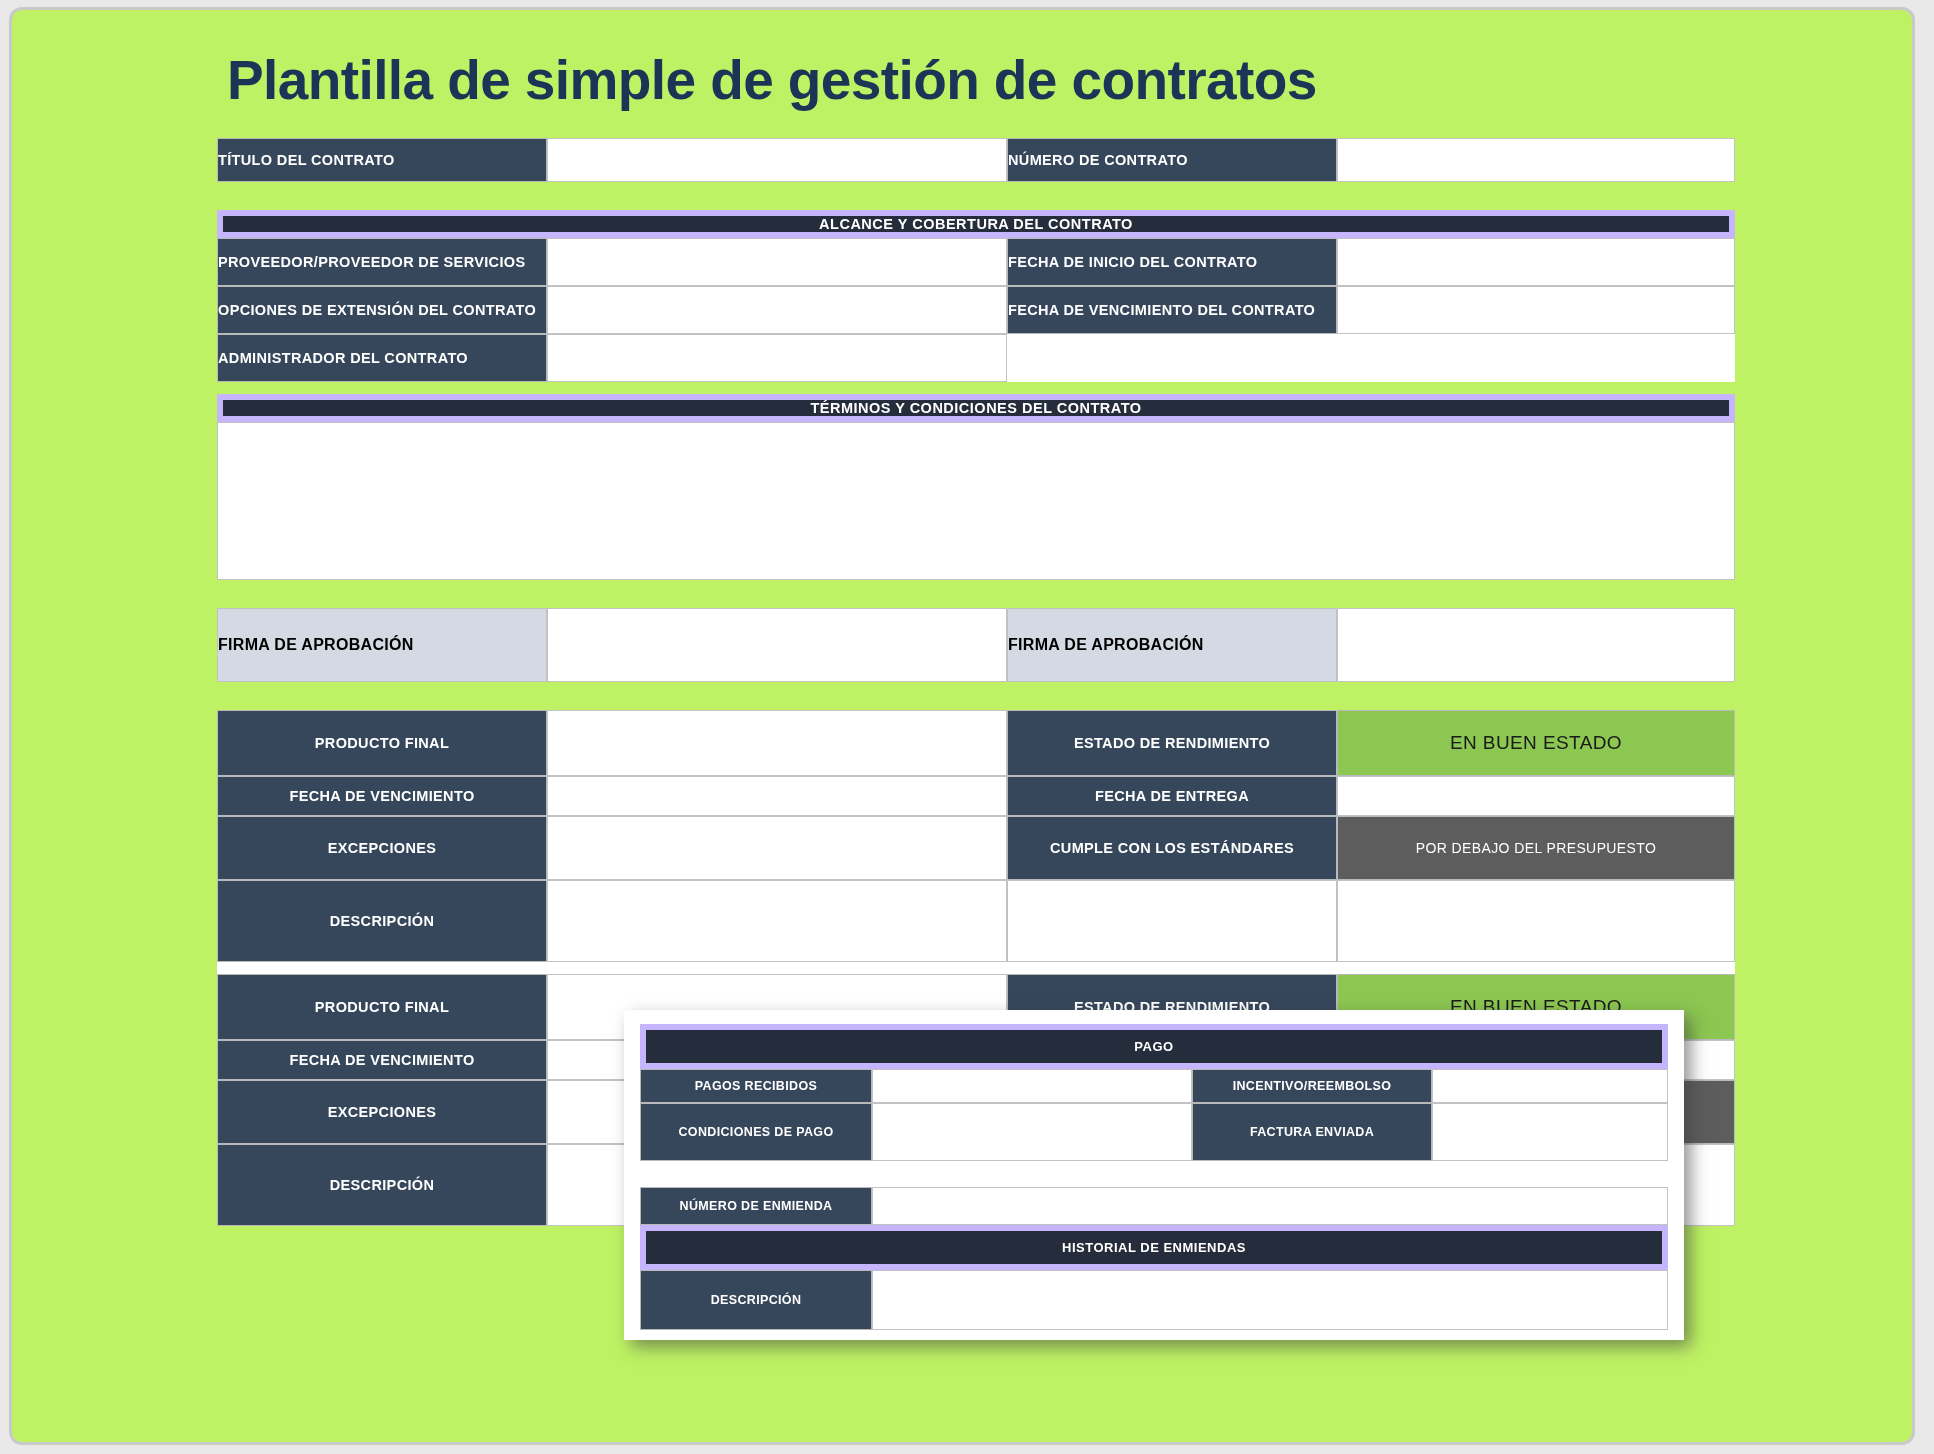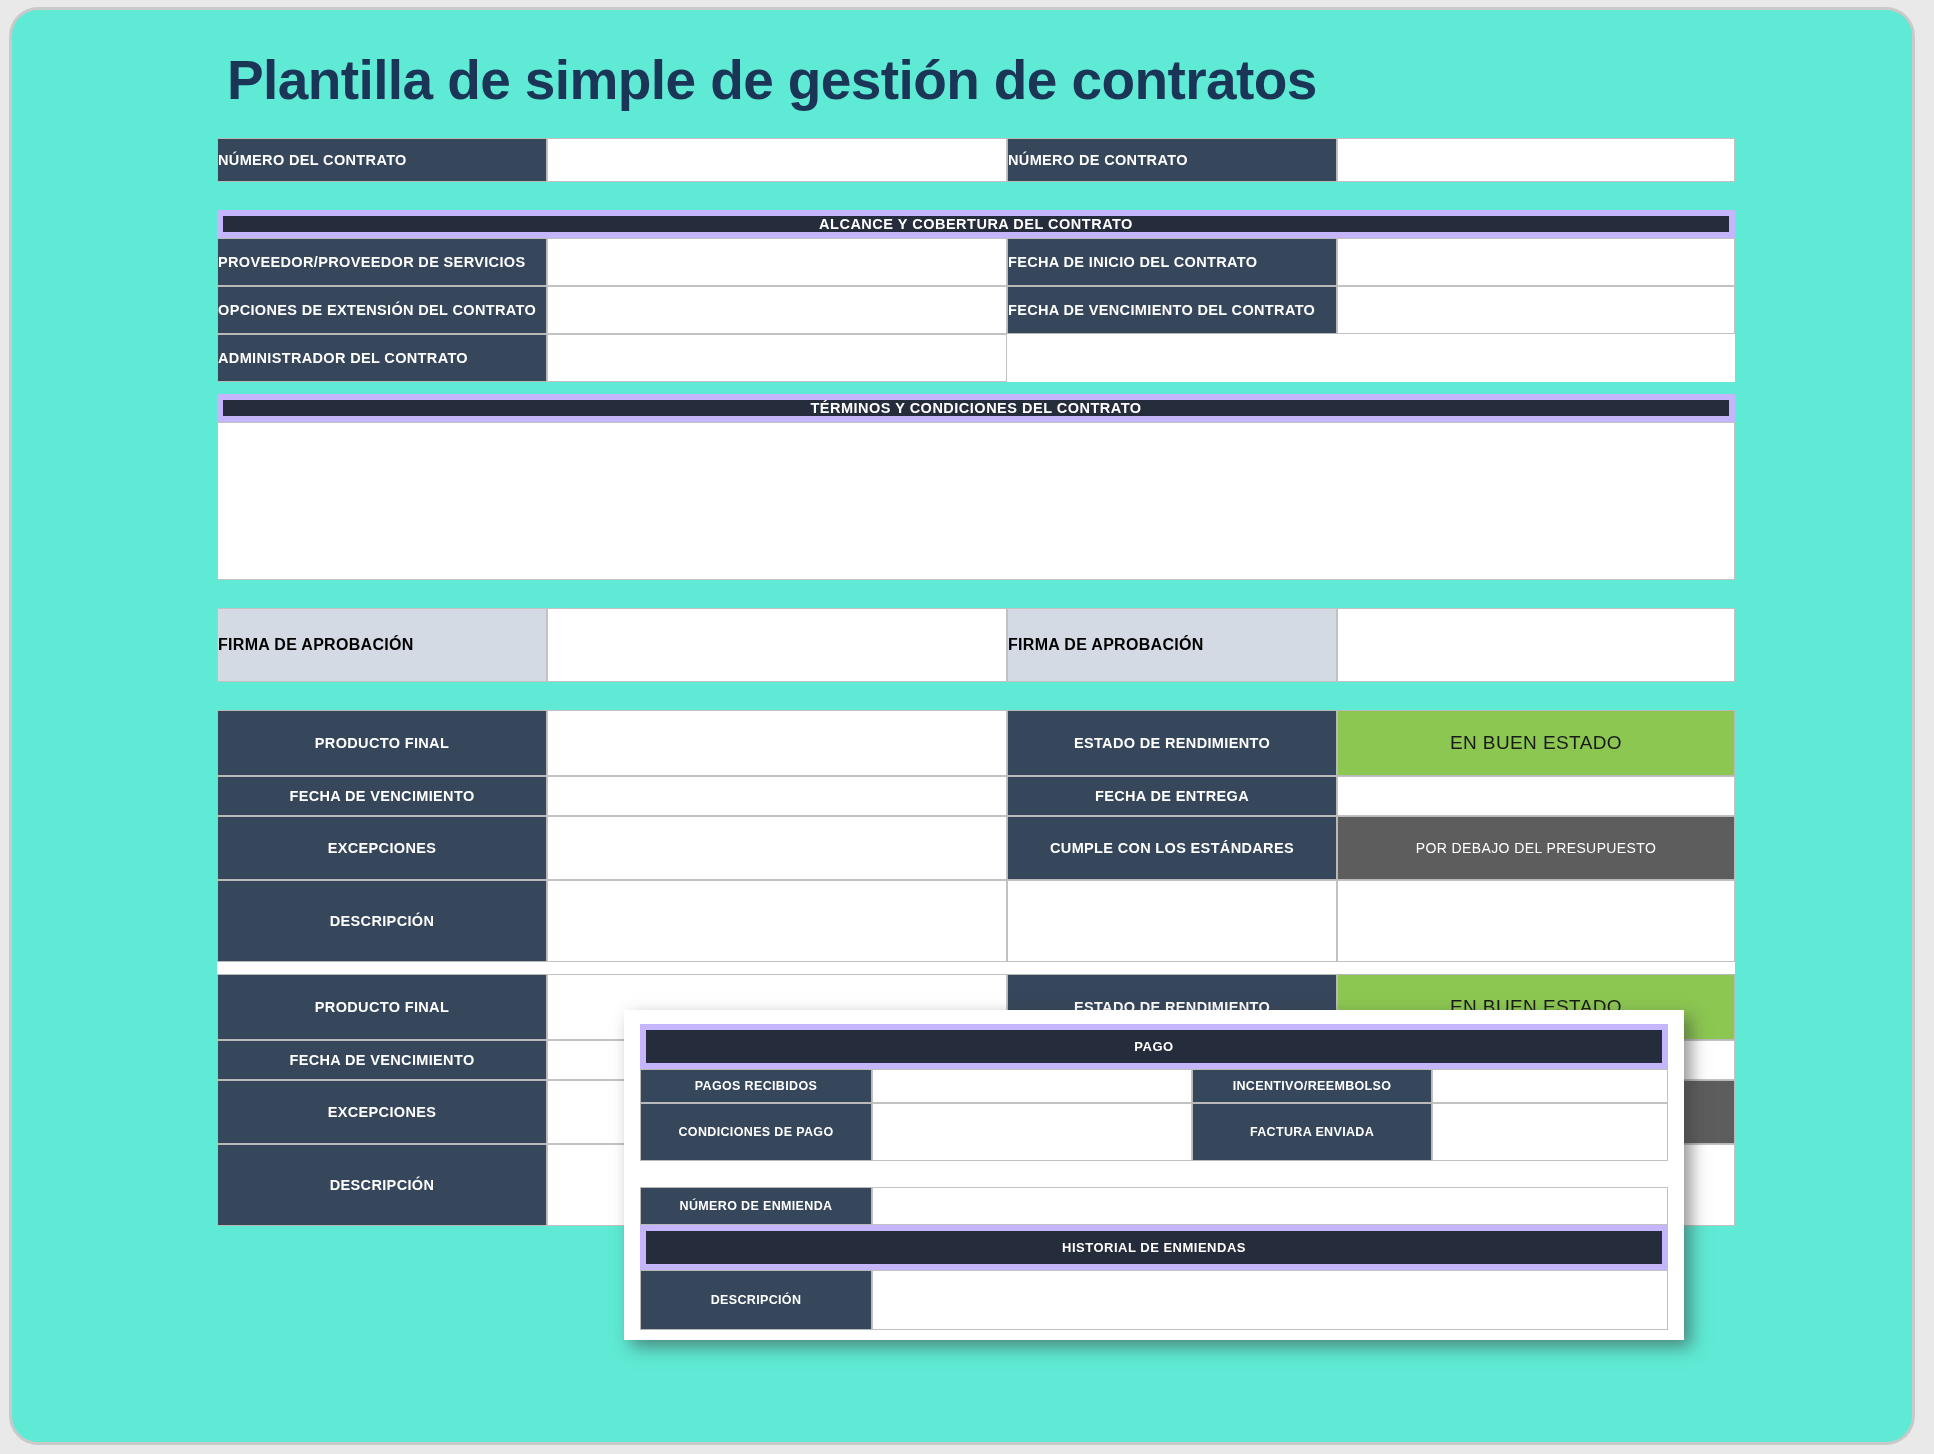--- a/index.html
+++ b/index.html
@@ -14,22 +14,22 @@
     overflow: hidden;
   }
 
   
   .page {
     position: absolute;
     left: 12px;
     top: 10px;
     width: 1900px;
     height: 1432px;
-    background: #5eead4;
-    border-radius: 26px;
+    background: #bef264;
+    border-radius: 10px;
     box-shadow: 0 0 0 3px #c9c9c9;
     overflow: hidden;
   }
 
   .doc {
     position: absolute;
     left: 205px;
     top: 20px;
     width: 1518px;
   }
@@ -157,21 +157,21 @@
 
     <table class="grid">
       <colgroup>
         <col style="width:330px">
           <col style="width:460px">
         <col style="width:330px">
           <col style="width:398px">
       </colgroup>
       <tbody>
           <tr>
-        <td class="lbl left" style="height:42px">NÚMERO DEL CONTRATO</td>
+        <td class="lbl left" style="height:42px">TÍTULO DEL CONTRATO</td>
         <td class="val"></td>
         <td class="lbl left">NÚMERO DE CONTRATO</td>
         <td class="val"></td>
       </tr>
     </tbody>
       </table>
 
     <div class="gap"></div>
 
     <table class="grid">

